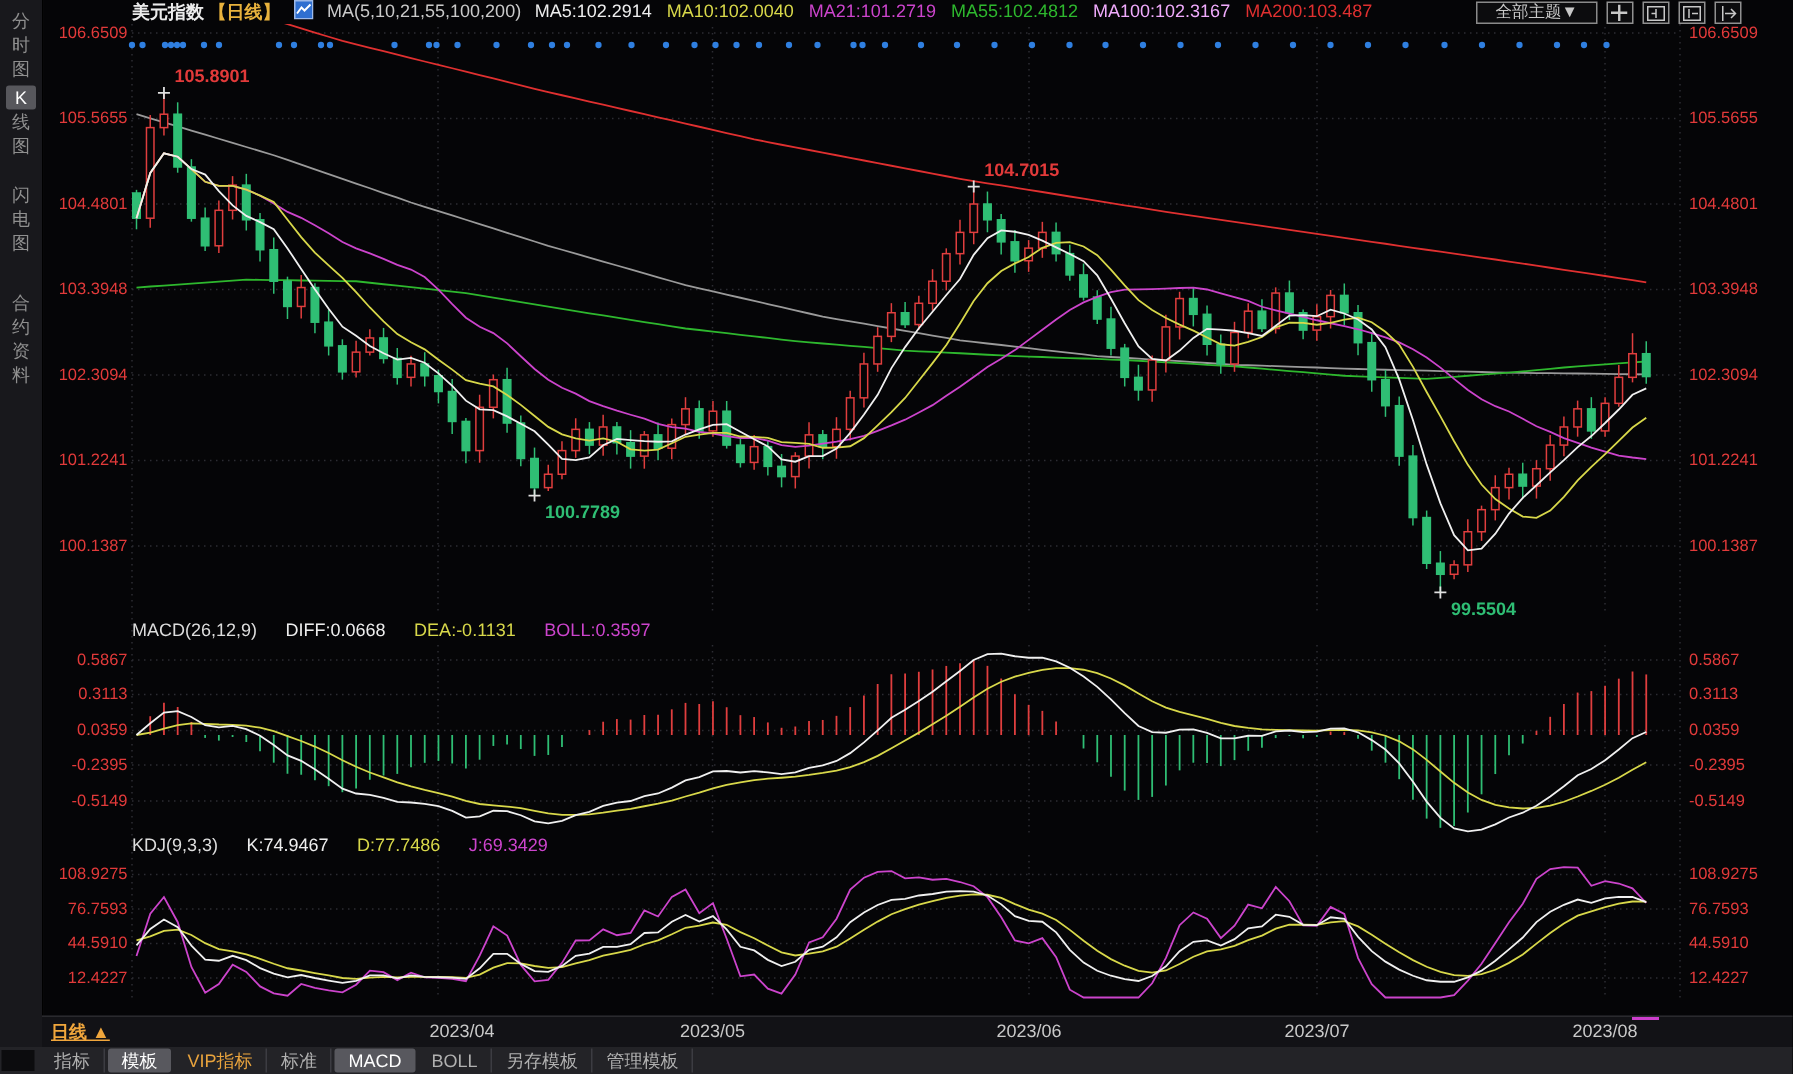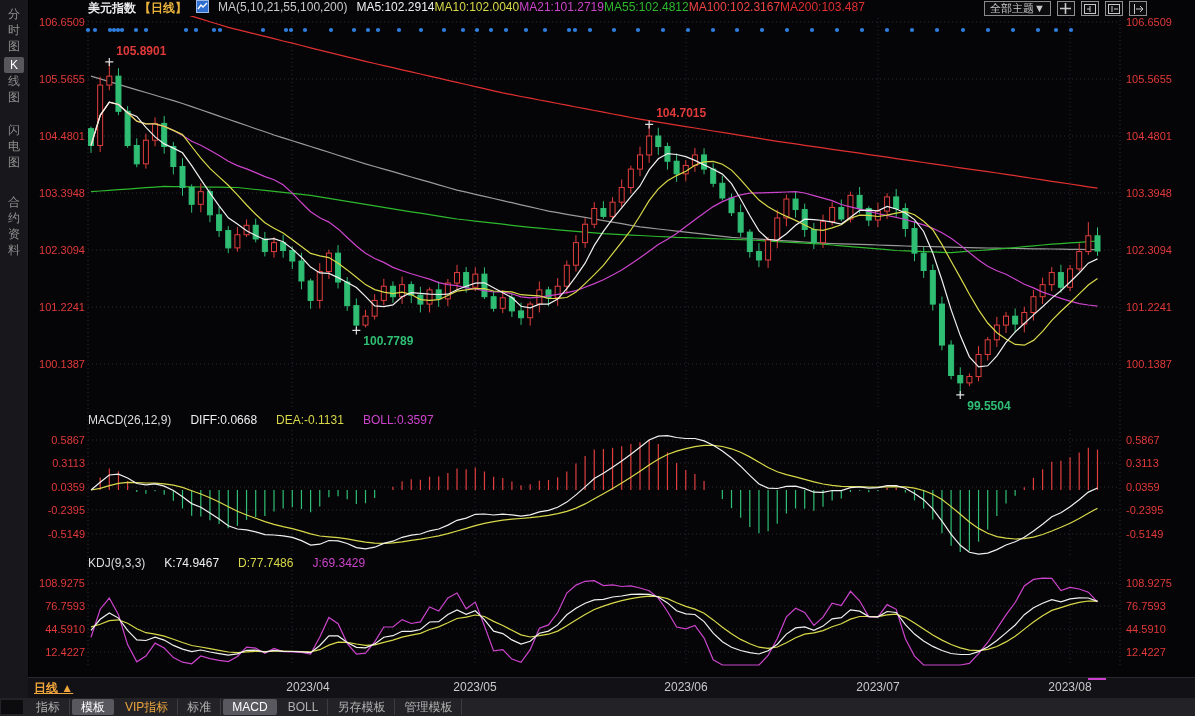--- a/index.html
+++ b/index.html
@@ -10,21 +10,21 @@
   .sidebar{position:absolute;left:0;top:0;width:28px;height:716px;background:#18181c;border-right:1px solid #000;}
   .side-item{position:absolute;left:0;width:28px;color:#8f8f8f;font-size:12px;text-align:center;cursor:pointer;}
   .side-item .ch{height:16px;line-height:16px;}
   .side-item .ch.hl{background:#57575c;color:#fff;border-radius:2px;margin:0 4px;}
   
   .hdr{position:absolute;left:88px;top:0;height:18px;display:flex;align-items:flex-start;gap:9px;font-size:12px;white-space:nowrap;}
   .hdr .sym{color:#ececec;font-weight:bold;}
   .hdr .per{color:#e8b23d;font-weight:bold;}
   .hdr .malabel{color:#c9c9c9;}
   .hdr-right{position:absolute;left:984px;top:1px;display:flex;align-items:center;gap:6px;}
-  .theme-btn{border:1px solid #8a8a8a;color:#c8c8c8;font-size:11px;height:13px;line-height:13px;padding:0 5px;cursor:pointer;background:#0c0c0e;}
+  .theme-btn{border:1px solid #8a8a8a;color:#c8c8c8;font-size:11px;height:13px;line-height:13px;padding:0 12px;cursor:pointer;background:#0c0c0e;}
   .tool-btn{width:16px;height:13px;border:1px solid #909090;display:flex;align-items:center;justify-content:center;cursor:pointer;background:#0c0c0e;}
   
   .tick{position:absolute;color:#e23a3a;font-size:11px;height:14px;line-height:14px;}
   .ltick{width:55px;left:30px;text-align:right;}
   .rtick{left:1126px;text-align:left;width:60px;}
   
   .ind-hdr{position:absolute;left:88px;display:flex;gap:19px;font-size:12px;white-space:nowrap;}
   
   .time-row{position:absolute;left:28px;top:677px;width:1167px;height:21px;background:#121216;border-top:1px solid #2a2a2e;}
   .time-label{position:absolute;top:680px;width:60px;text-align:center;color:#c9c9c9;font-size:12px;}
@@ -70,26 +70,26 @@
   <div class="hdr">
     <span class="sym">美元指数</span>
       <span class="per" style="margin-left:-6px">【日线】</span>
     <span style="display:inline-flex;">
       <svg width="13" height="13">
           <rect x="0.5" y="0.5" width="12" height="12" fill="#2f6fd0" stroke="#9db9e8"></rect>
           <polyline points="2,9 5,5 7,7 11,3" fill="none" stroke="#fff" stroke-width="1.3"></polyline>
         </svg>
     </span>
     <span class="malabel">MA(5,10,21,55,100,200)</span>
-    <span id="ma-values" style="display:inline-flex;">
+    <span id="ma-values" style="display:inline-flex;gap:10px;">
         <span style="color: rgb(238, 238, 238);">MA5:102.2914</span>
         <span style="color: rgb(216, 216, 74);">MA10:102.0040</span>
         <span style="color: rgb(204, 68, 204);">MA21:101.2719</span>
         <span style="color: rgb(46, 184, 46);">MA55:102.4812</span>
-        <span style="color: #ef4444;">MA100:102.3167</span>
+        <span style="color: #f0abfc;">MA100:102.3167</span>
         <span style="color: rgb(224, 48, 48);">MA200:103.487</span>
       </span>
   </div>
   <div class="hdr-right">
     <span class="theme-btn">全部主题▼</span>
     <span class="tool-btn">
         <svg width="11" height="11">
           <path d="M5.5 0v11M0 5.5h11" stroke="#c8c8c8" stroke-width="1.6"></path>
         </svg>
       </span>

